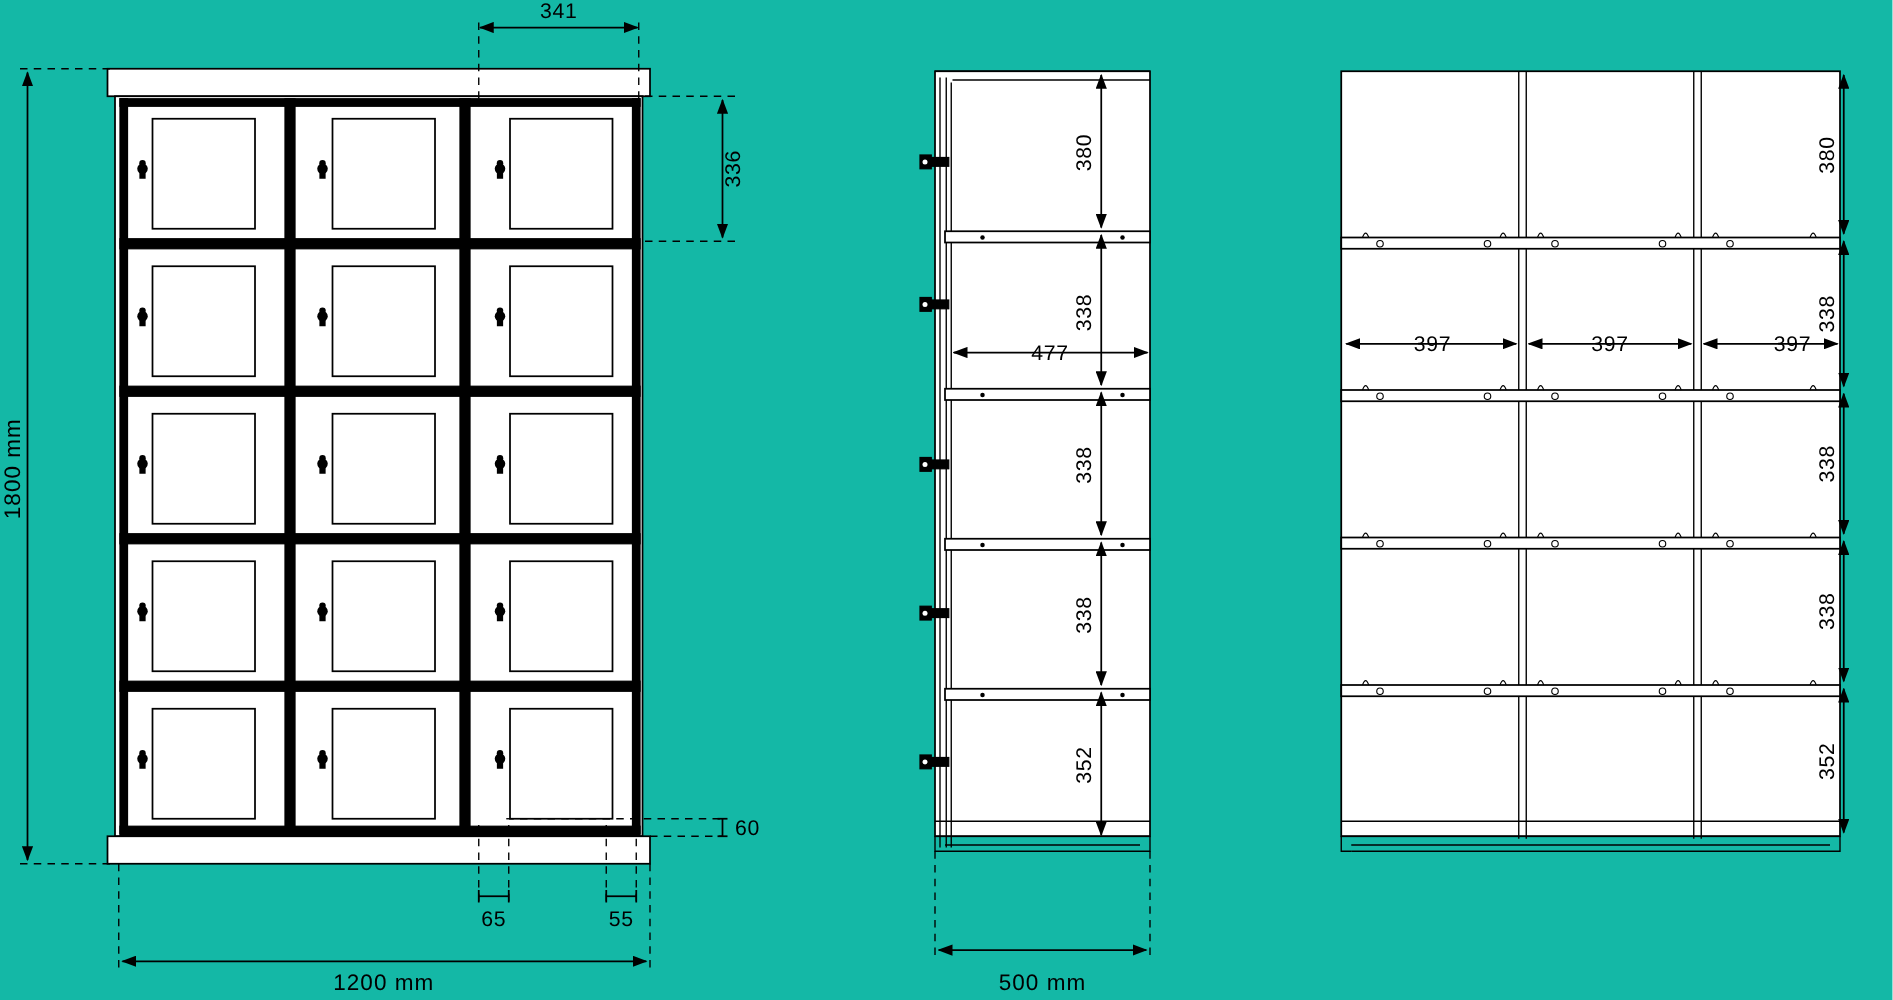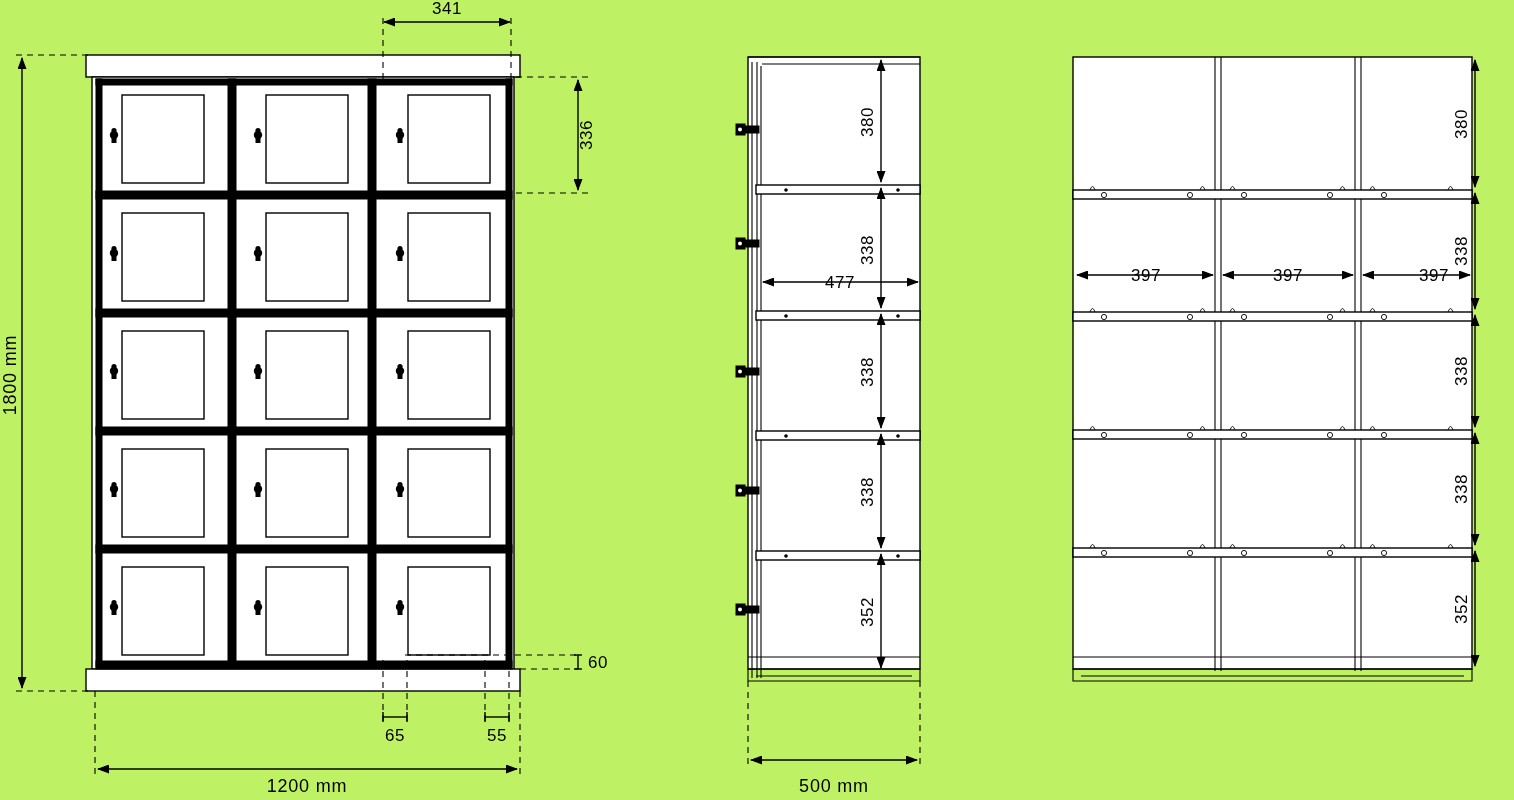--- a/index.html
+++ b/index.html
@@ -10,21 +10,21 @@
   body {
     width: 1514px;
     height: 800px;
     font-family: "Liberation Sans", sans-serif;
     overflow: hidden;
   }
   #drawing-root {
     position: relative;
     width: 1514px;
     height: 800px;
-    background: #bef264;
+    background: #14b8a6;
   }
   svg.drawing-svg {
     position: absolute;
     left: 0;
     top: 0;
     width: 1514px;
     height: 800px;
     display: block;
   }
   .dim-text {

